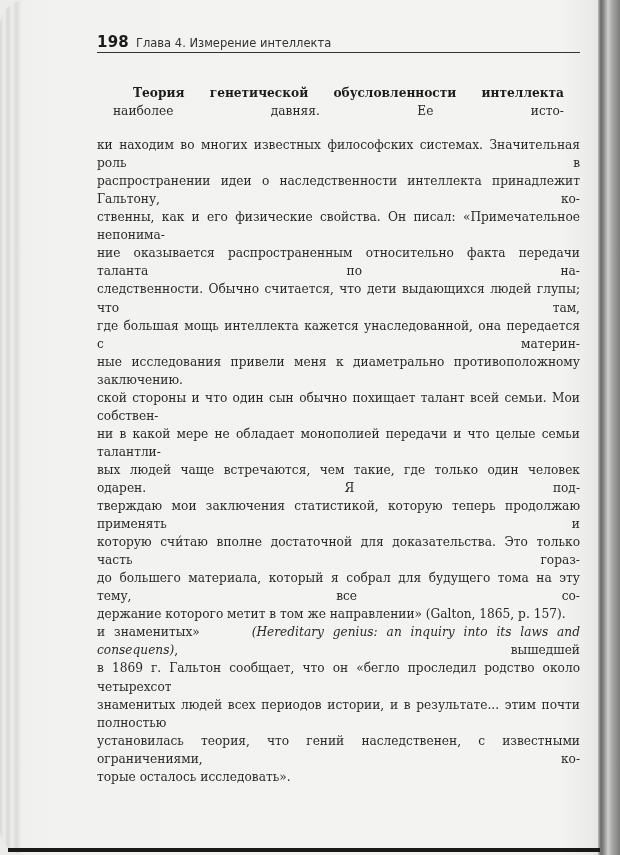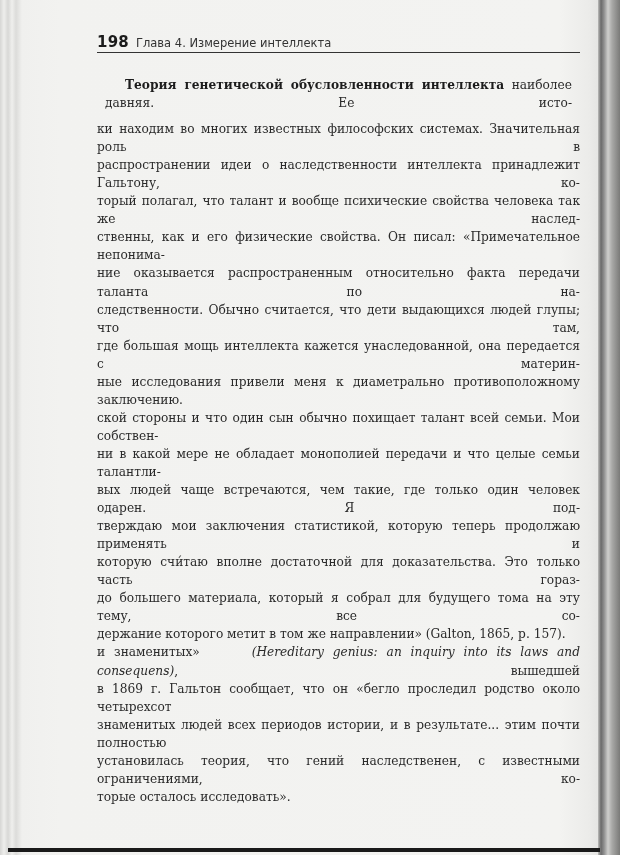--- a/index.html
+++ b/index.html
@@ -17,20 +17,21 @@
     }
     .page {
       position: absolute;
       left: 0;
       top: 0;
       width: 620px;
       height: 855px;
       background: linear-gradient(to right,
         #d6d6d4 0px, #eeeeec 4px, #d8d8d6 8px, #efefed 12px, #dcdcda 16px,
         #f0f0ee 22px, #f2f2f0 60px, #f3f3f1 560px, #ebebe9 590px, #e4e4e2 600px);
+      border-radius: 26px;
     }
     .binding-shadow {
       position: absolute;
       right: 0;
       top: 0;
       width: 22px;
       height: 855px;
       background: linear-gradient(to right, #bdbdbb 0px, #6a6a6a 3px, #8f8f8f 6px, #cfcfcd 10px, #a9a9a7 14px, #7a7a78 22px);
     }
     .bottom-rule {
@@ -67,21 +68,21 @@
       position: absolute;
       left: 97px;
       top: 68px;
       width: 483px;
       font-size: 12.2px;
       line-height: 18.05px;
       text-align: justify;
       hyphens: manual;
     }
     .body-text p {
-      margin: 8px;
+      margin: 16px;
       text-indent: 20px;
     }
     .body-text p.gap {
       margin-top: 3px;
     }
     .body-text b {
       font-weight: bold;
       color: #1c1c1c;
     }
     .body-text i {
@@ -109,21 +110,20 @@
   </div>
 
   <div class="body-text">
 
     <p>
       <span class="line"><b>Теория генетической обусловленности интеллекта</b><span> наиболее давняя. Ее исто-</span></span>
     </p>
     <div>
       <span class="line">ки находим во многих известных философских системах. Значительная роль в</span>
       <span class="line">распространении идеи о наследственности интеллекта принадлежит Гальтону, ко-</span>
-      <span class="line">торый полагал, что талант и вообще психические свойства человека так же наслед-</span>
       <span class="line">ственны, как и его физические свойства. Он писал: «Примечательное непонима-</span>
       <span class="line">ние оказывается распространенным относительно факта передачи таланта по на-</span>
       <span class="line">следственности. Обычно считается, что дети выдающихся людей глупы; что там,</span>
       <span class="line">где большая мощь интеллекта кажется унаследованной, она передается с материн-</span>
       <span class="line">ные исследования привели меня к диаметрально противоположному заключению.</span>
       <span class="line">ской стороны и что один сын обычно похищает талант всей семьи. Мои собствен-</span>
       <span class="line">ни в какой мере не обладает монополией передачи и что целые семьи талантли-</span>
       <span class="line">вых людей чаще встречаются, чем такие, где только один человек одарен. Я под-</span>
       <span class="line">тверждаю мои заключения статистикой, которую теперь продолжаю применять и</span>
       <span class="line">которую счи́таю вполне достаточной для доказательства. Это только часть гораз-</span>

